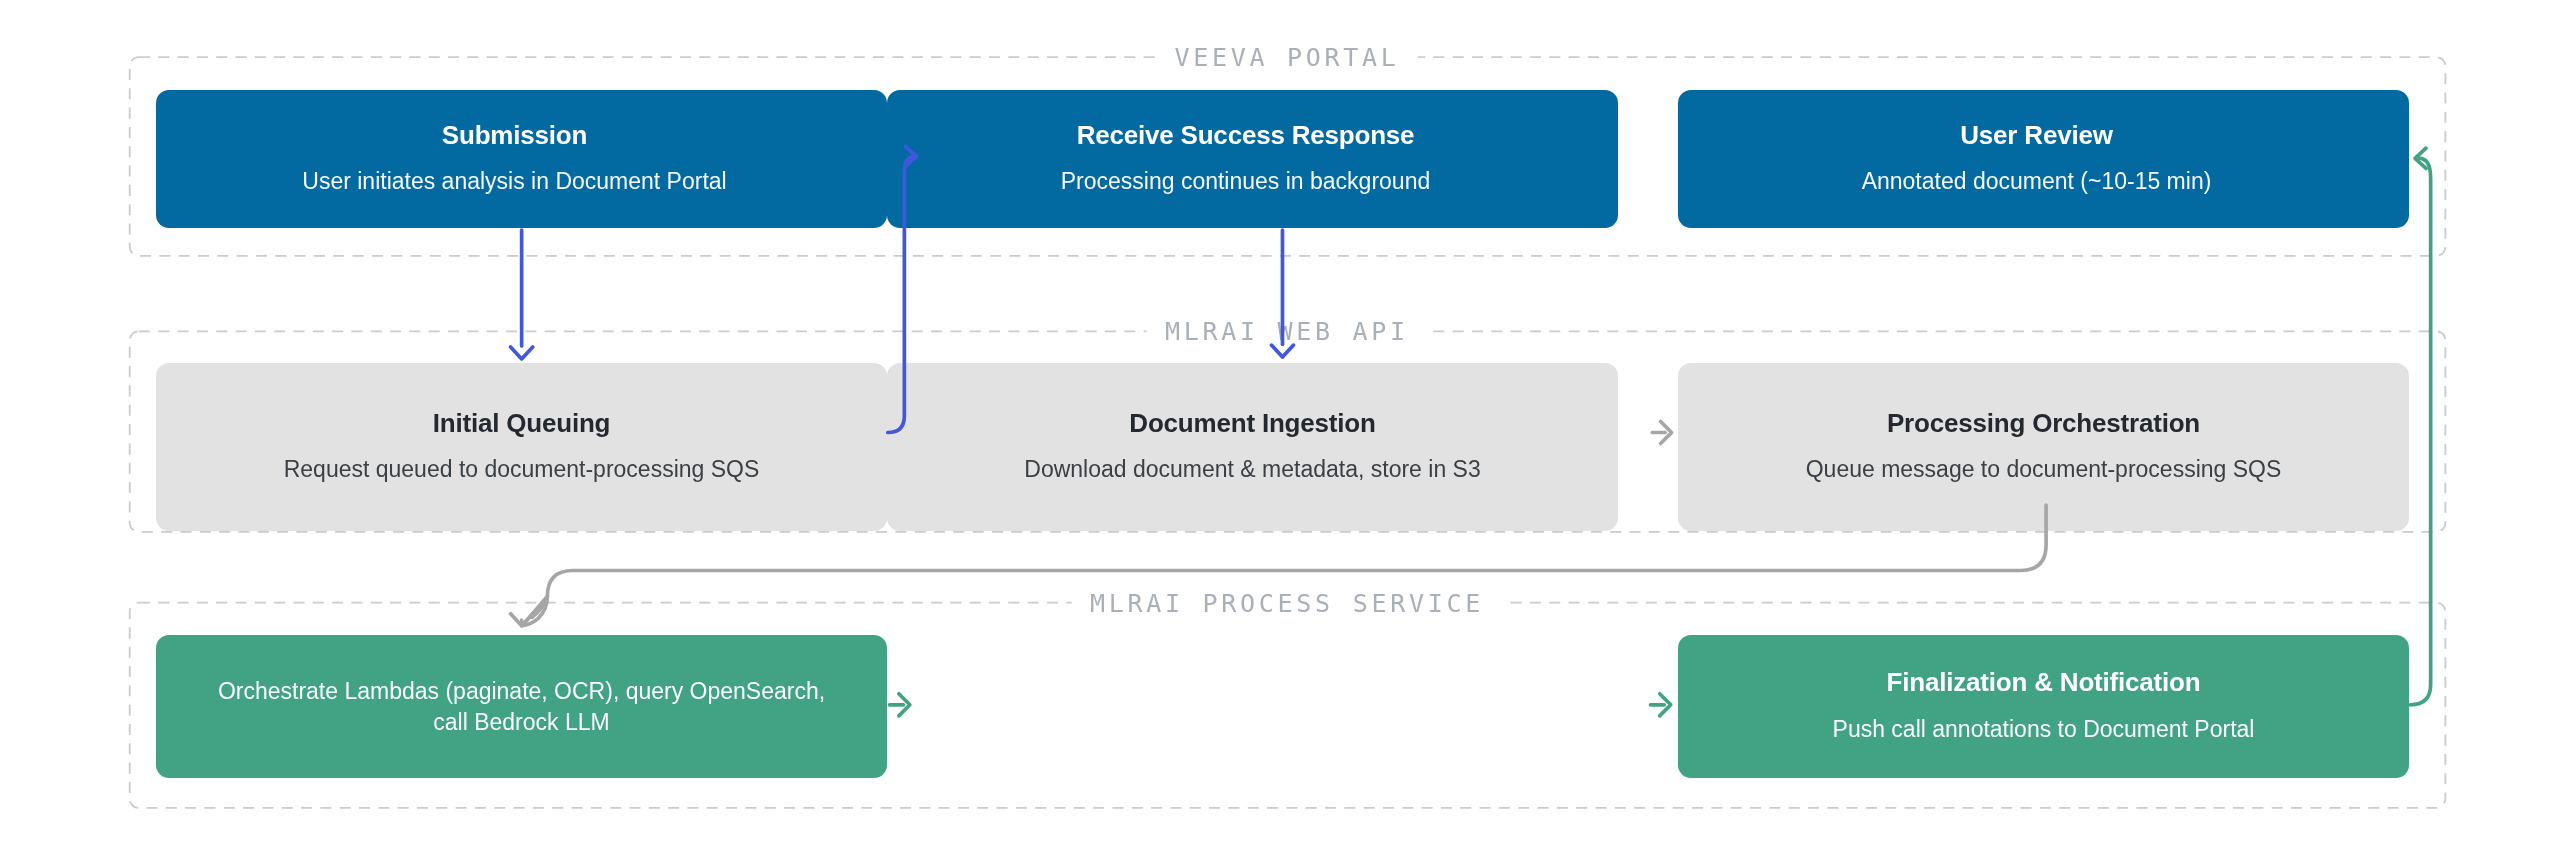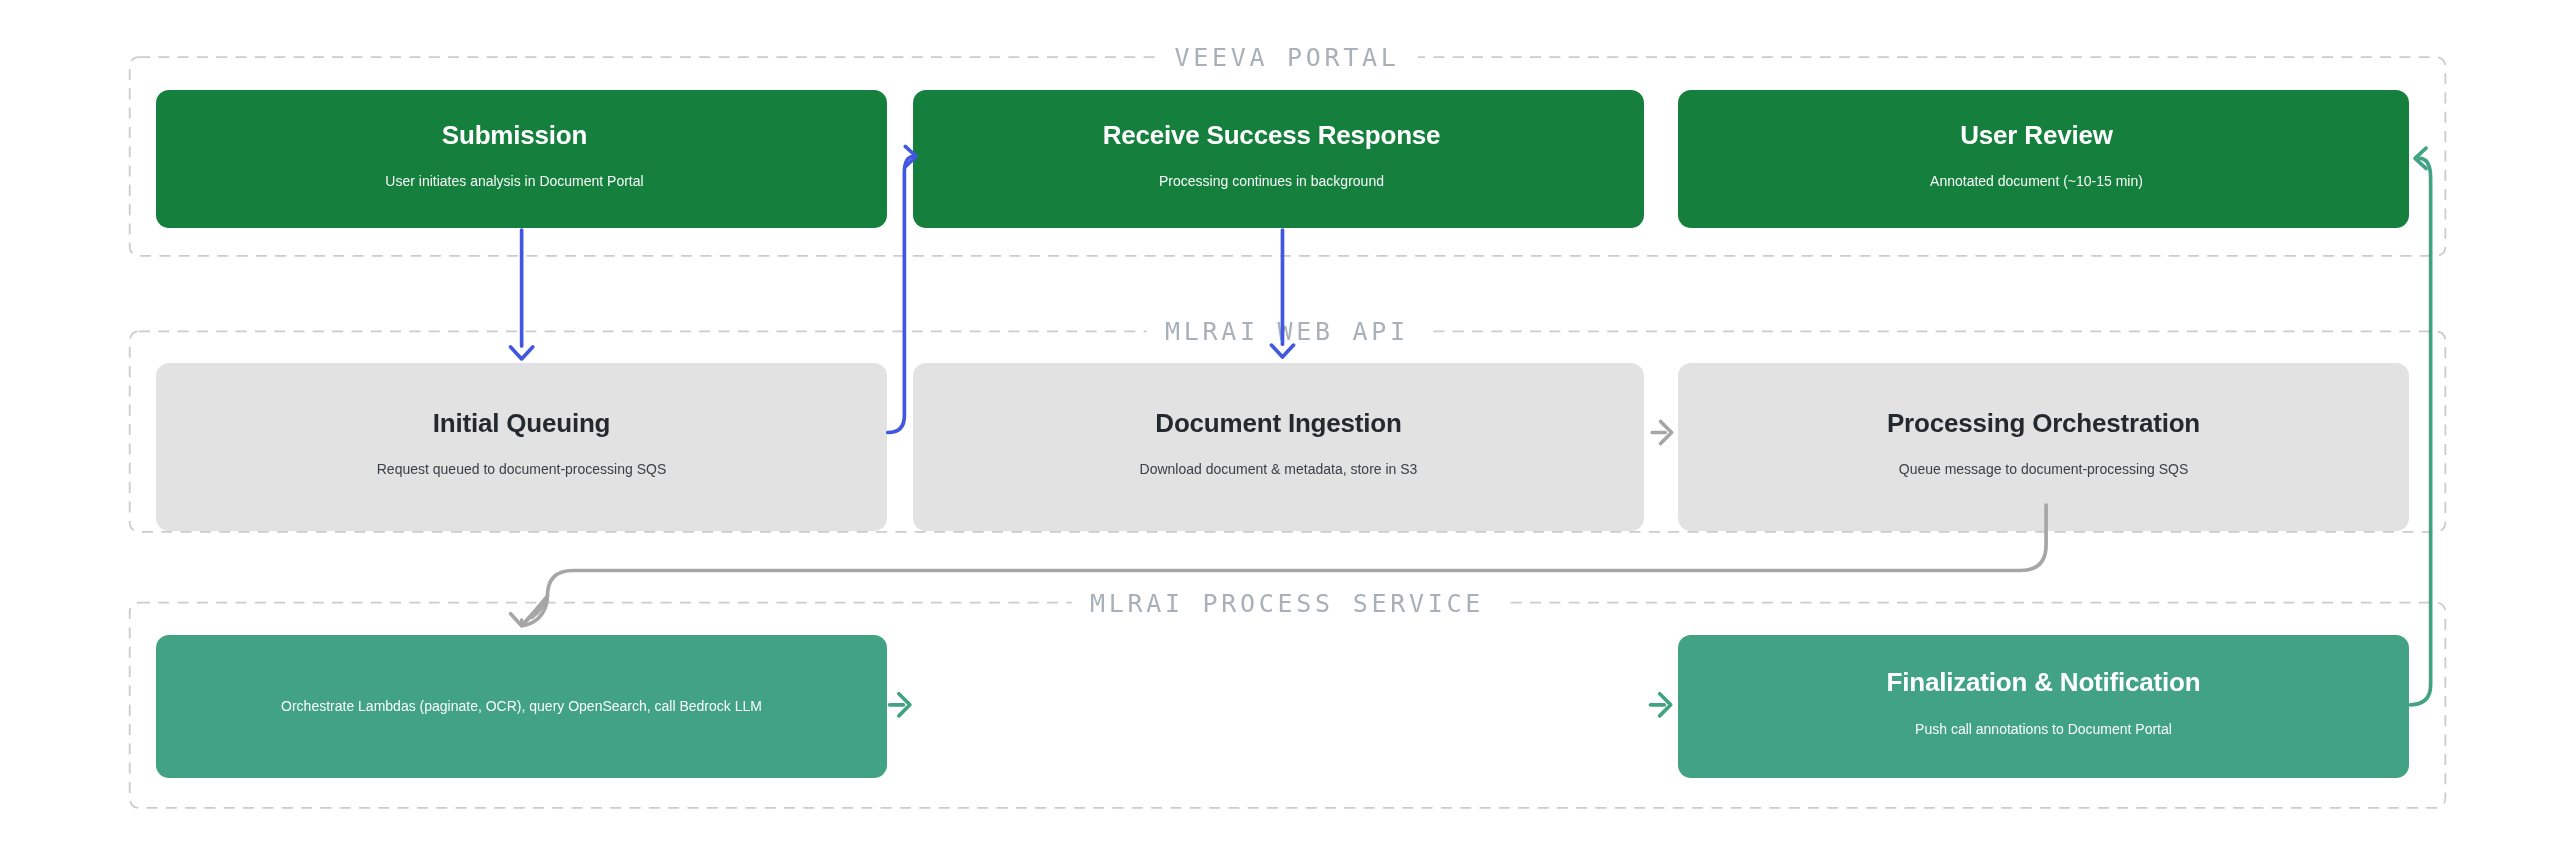--- a/index.html
+++ b/index.html
@@ -19,40 +19,40 @@
     letter-spacing:3.7px;color:#a9b0b7;font-weight:400;
   }
 
   .node{
     position:absolute;z-index:1;width:731px;box-sizing:border-box;
     border-radius:13px;display:flex;flex-direction:column;
     align-items:center;justify-content:center;gap:15.6px;
     padding:0 42px;text-align:center;
   }
   .node .title{font-size:26px;font-weight:bold;letter-spacing:-0.2px;line-height:1.15;}
-  .node .subtitle{font-size:14px;line-height:31px;max-width:635px;}
+  .node .subtitle{font-size:23px;line-height:31px;max-width:635px;}
 
-  .node.blue{background:#15803d;padding-left:28px;}
+  .node.blue{background:#0369a1;padding-left:28px;}
   .node.blue .title{color:#ffffff;}
   .node.blue .subtitle{color:rgba(255,255,255,0.97);}
 
   .node.gray{background:#E2E2E2;}
   .node.gray .title{color:#24292F;}
   .node.gray .subtitle{color:#3A4046;}
 
   .node.green{background:#41A383;}
   .node.green .title{color:#ffffff;}
   .node.green .subtitle{color:rgba(255,255,255,0.97);}
 
   
   .r1{top:90px;height:138px;}
   .r2{top:363px;height:168px;}
   .r3{top:635px;height:143px;}
   .c1{left:156px;}
-  .c2{left:913px;}
+  .c2{left:887px;}
   .c3{left:1678px;}
 </style>
 </head>
 <body>
 
 <div class="canvas">
 
   <svg id="lane-borders" class="layer" width="2576" height="865" viewBox="0 0 2800 940">
     <rect x="141" y="62" width="2517" height="216" rx="10" fill="none" stroke="#cccccc" stroke-width="2" stroke-dasharray="12 9"></rect>
     <rect x="141" y="360" width="2517" height="218" rx="10" fill="none" stroke="#cccccc" stroke-width="2" stroke-dasharray="12 9"></rect>

